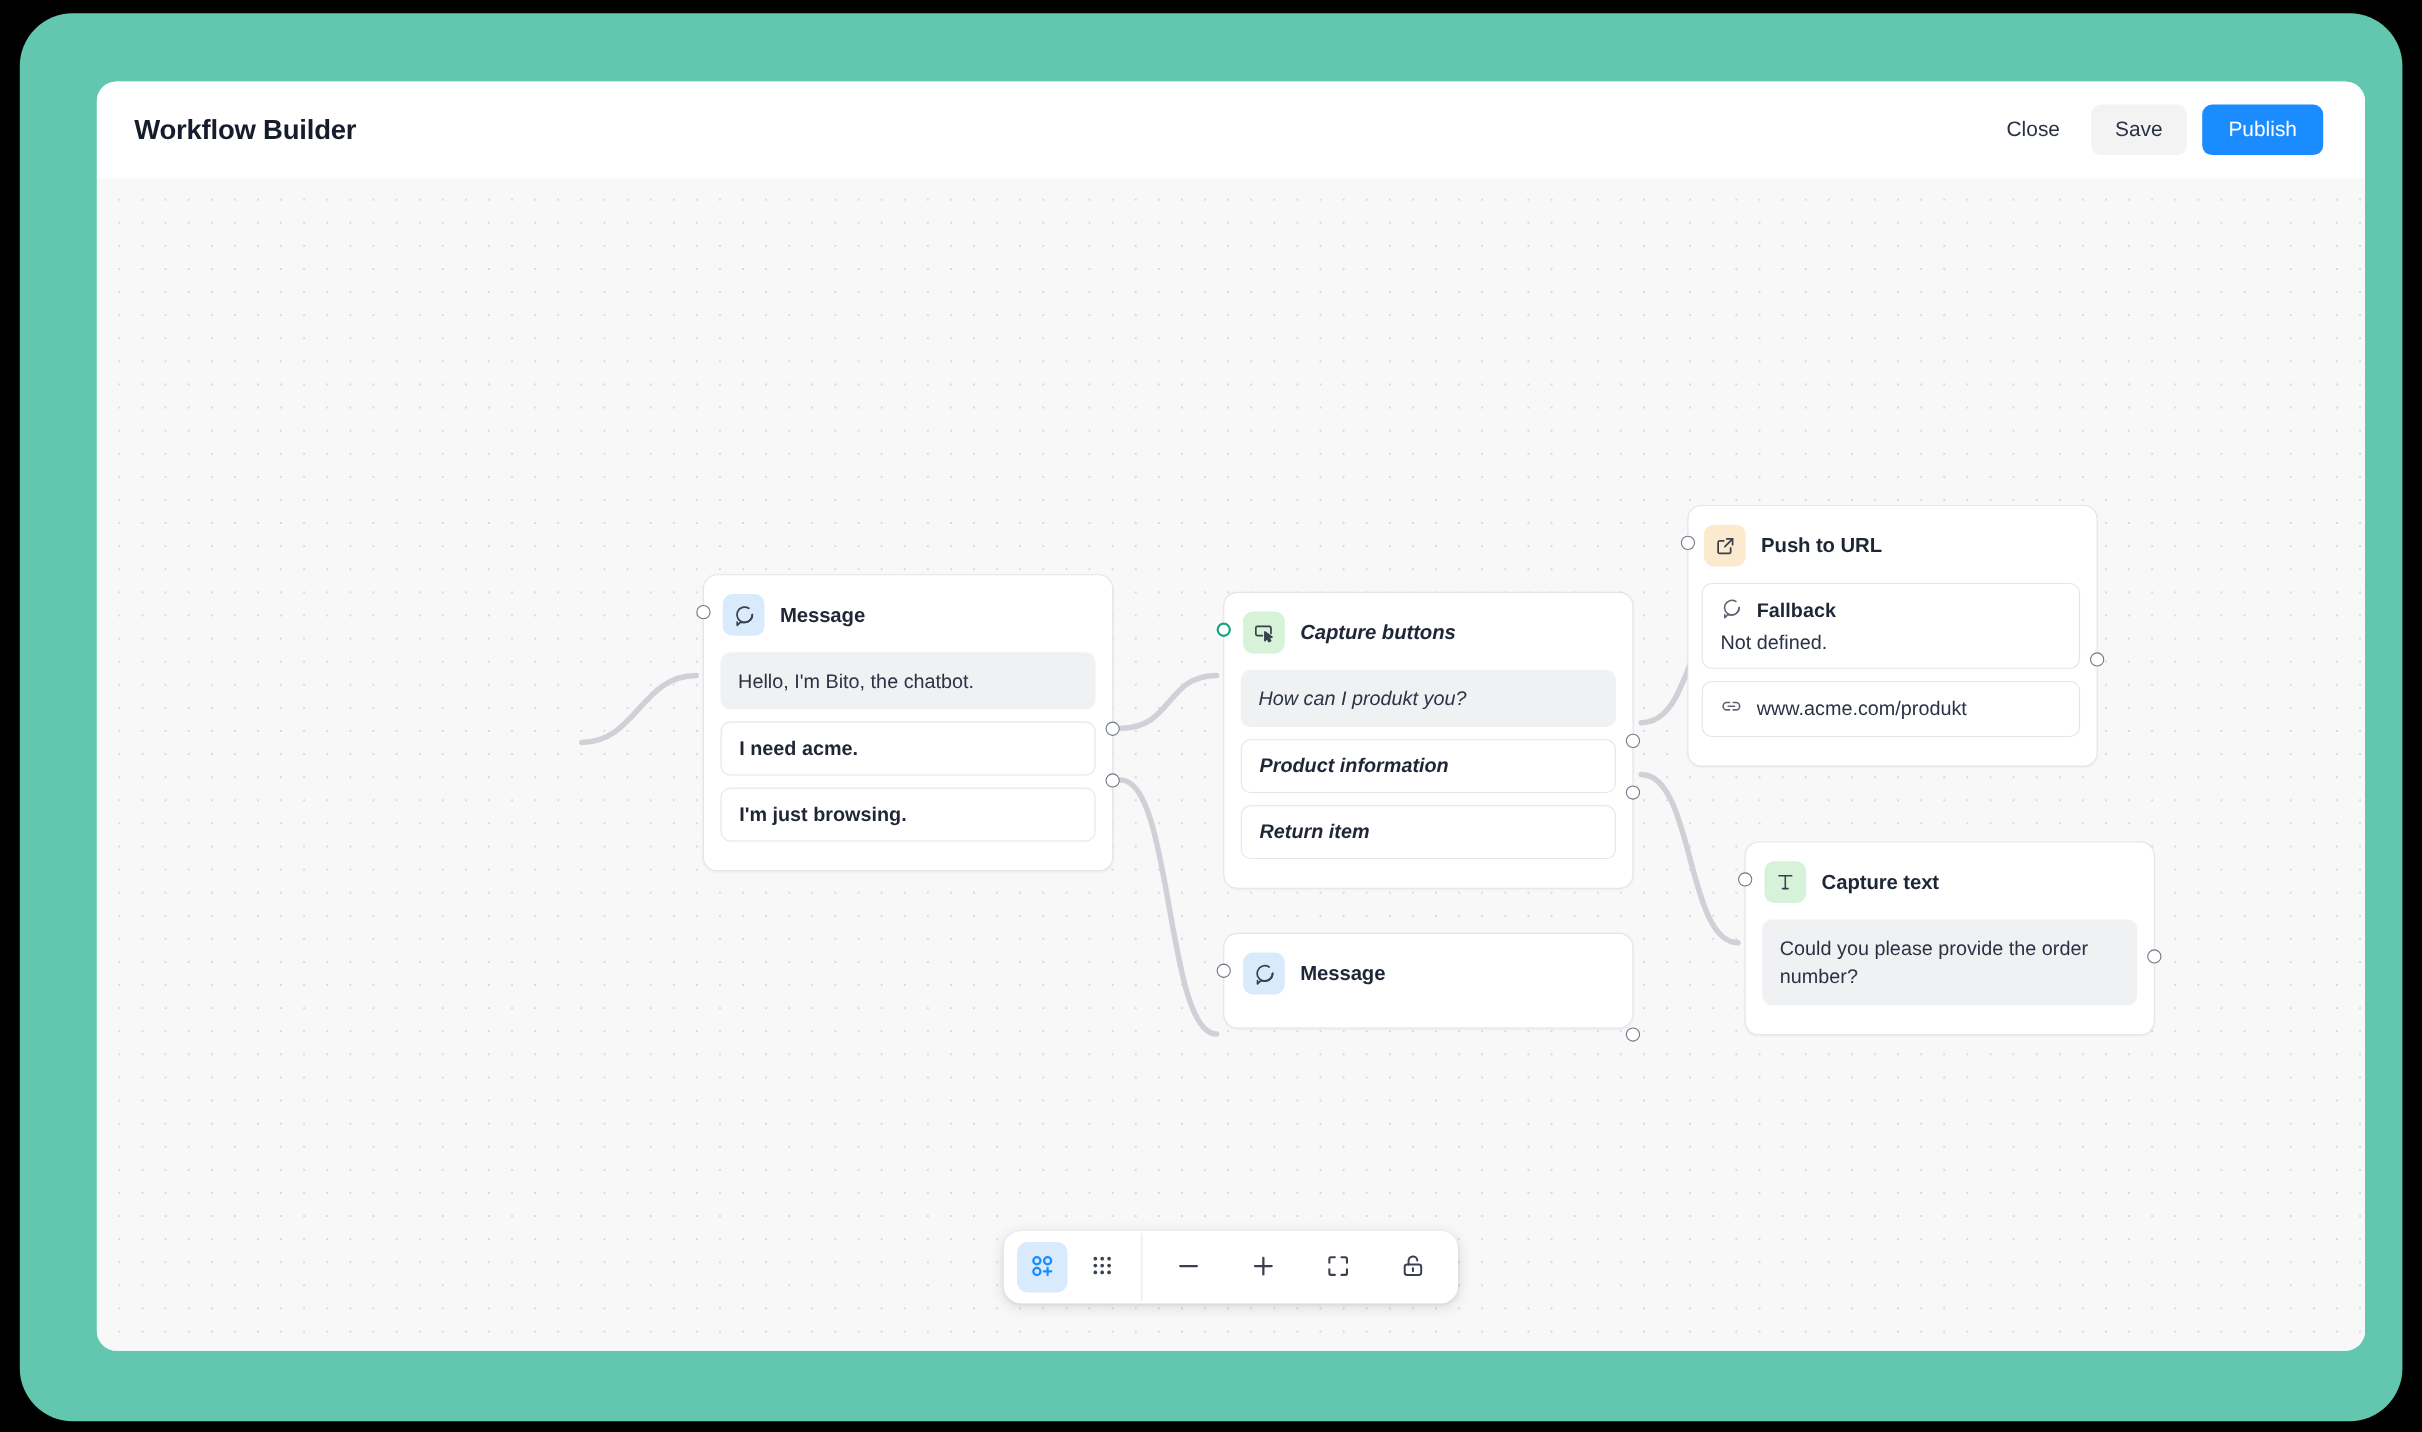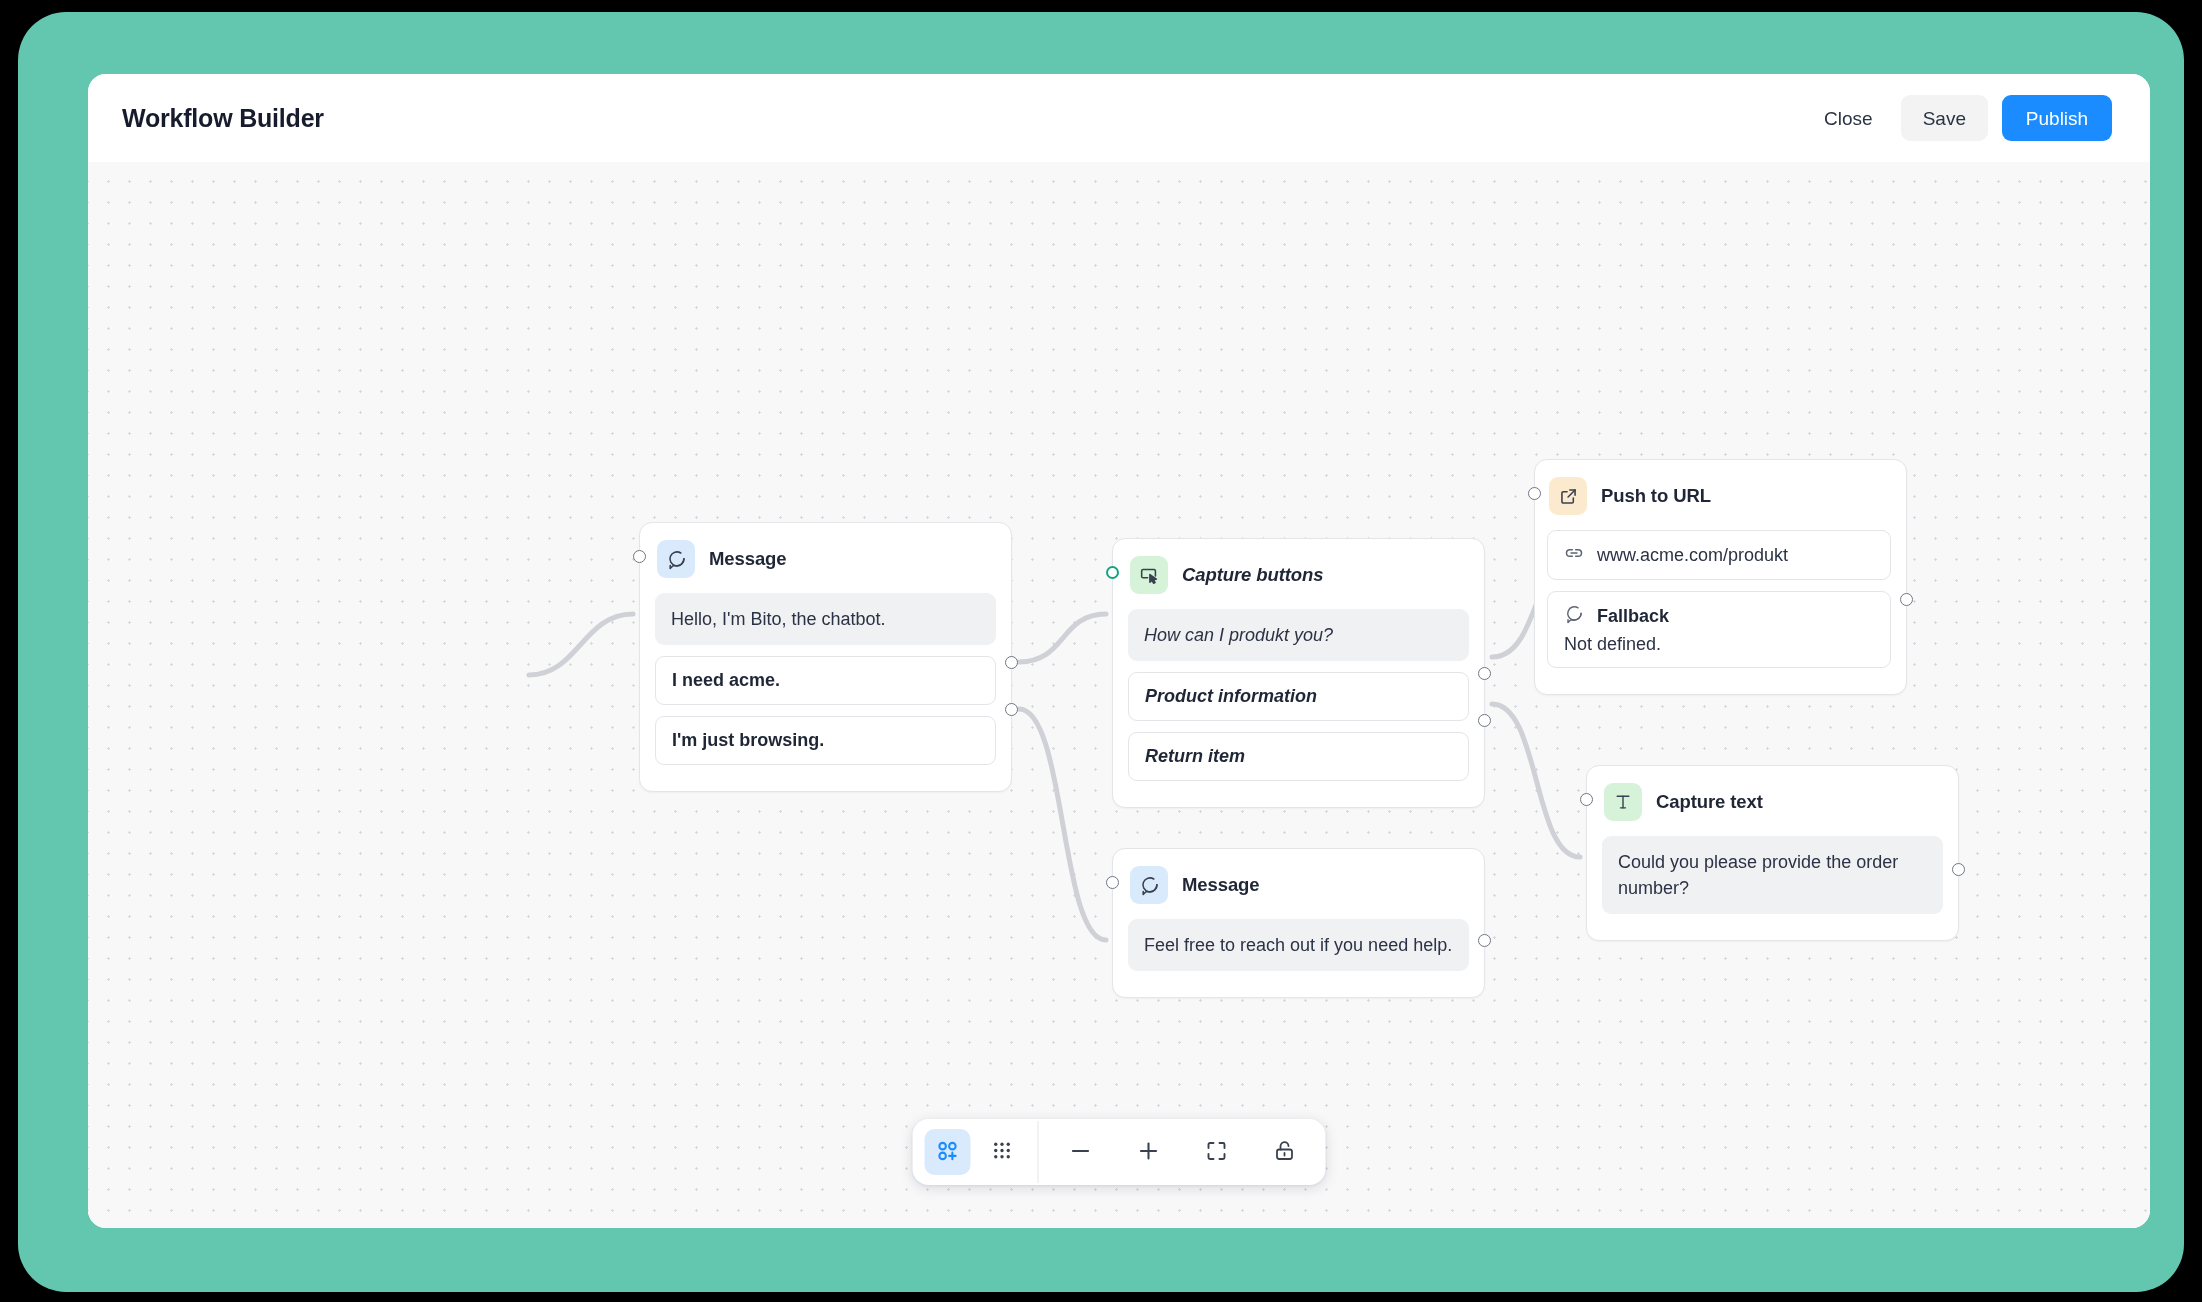--- a/index.html
+++ b/index.html
@@ -290,57 +290,56 @@
       <div class="node" id="node-message-2">
         <div class="node-head">
           <span class="node-icon ic-blue">
             <svg width="21" height="21" viewBox="0 0 24 24" fill="none" stroke="#39414f" stroke-width="1.8" stroke-linecap="round" stroke-linejoin="round">
                 <path d="M20.5 11.2a8 8 0 1 1-3.6-6.6"></path>
                 <path d="M20.5 11.2a8 8 0 0 1-8 8H8l-3.2 3v-3.3"></path>
               </svg>
           </span>
           <span class="node-title">Message</span>
         </div>
-        <div class="bubble">Feel free to reach out if you need help.</div>
         <div class="port left" style="top:27px"></div>
         <div class="port right" style="top:85px"></div>
       </div>
 
       <div class="node" id="node-push-url">
         <div class="node-head">
           <span class="node-icon ic-amber">
             <svg width="21" height="21" viewBox="0 0 24 24" fill="none" stroke="#39414f" stroke-width="1.8" stroke-linecap="round" stroke-linejoin="round">
                 <path d="M13.5 4.5H19.5V10.5"></path>
                 <path d="M19.5 4.5 L11.5 12.5"></path>
                 <path d="M17.5 13.8V18a1.5 1.5 0 0 1-1.5 1.5H6A1.5 1.5 0 0 1 4.5 18V8A1.5 1.5 0 0 1 6 6.5h4.4"></path>
               </svg>
           </span>
           <span class="node-title">Push to URL</span>
         </div>
+        <div class="row-box fallback-box">
+          <div class="fallback-head">
+            <span>
+              <svg width="20" height="20" viewBox="0 0 24 24" fill="none" stroke="#5d6574" stroke-width="1.7" stroke-linecap="round" stroke-linejoin="round">
+                  <path d="M20.5 11.2a8 8 0 1 1-3.6-6.6"></path>
+                  <path d="M20.5 11.2a8 8 0 0 1-8 8H8l-3.2 3v-3.3"></path>
+                </svg>
+            </span>
+            <span class="fallback-title">Fallback</span>
+          </div>
+          <div class="fallback-sub">Not defined.</div>
+        </div>
         <div class="row-box">
           <span>
             <svg width="20" height="20" viewBox="0 0 24 24" fill="none" stroke="#5d6574" stroke-width="1.8" stroke-linecap="round" stroke-linejoin="round">
                 <path d="M10 8H7a4 4 0 0 0 0 8h3"></path>
                 <path d="M14 8h3a4 4 0 0 1 0 8h-3"></path>
                 <path d="M8.5 12h7"></path>
               </svg>
           </span>
           <span class="rb-text">www.acme.com/produkt</span>
-        </div>
-        <div class="row-box fallback-box">
-          <div class="fallback-head">
-            <span>
-              <svg width="20" height="20" viewBox="0 0 24 24" fill="none" stroke="#5d6574" stroke-width="1.7" stroke-linecap="round" stroke-linejoin="round">
-                  <path d="M20.5 11.2a8 8 0 1 1-3.6-6.6"></path>
-                  <path d="M20.5 11.2a8 8 0 0 1-8 8H8l-3.2 3v-3.3"></path>
-                </svg>
-            </span>
-            <span class="fallback-title">Fallback</span>
-          </div>
-          <div class="fallback-sub">Not defined.</div>
         </div>
         <div class="port left" style="top:27px"></div>
         <div class="port right" style="top:133px"></div>
       </div>
 
       <div class="node" id="node-capture-text">
         <div class="node-head">
           <span class="node-icon ic-green">
             <svg width="20" height="20" viewBox="0 0 24 24" fill="none" stroke="#39414f" stroke-width="1.7" stroke-linecap="round">
                 <path d="M5 5h14"></path>

